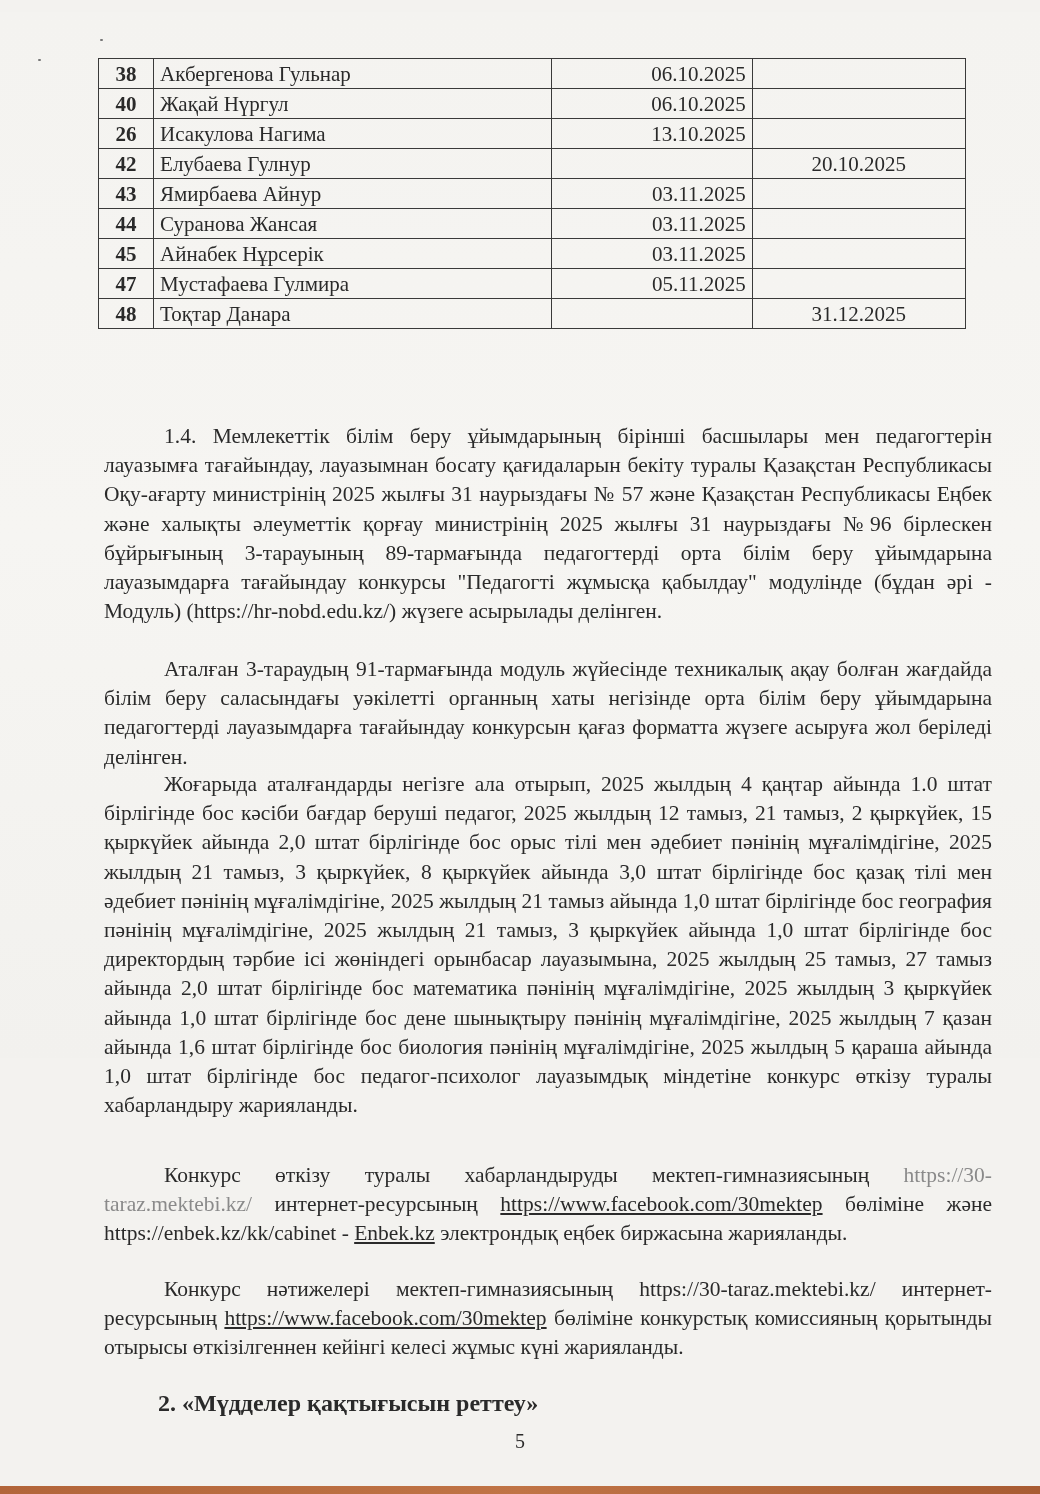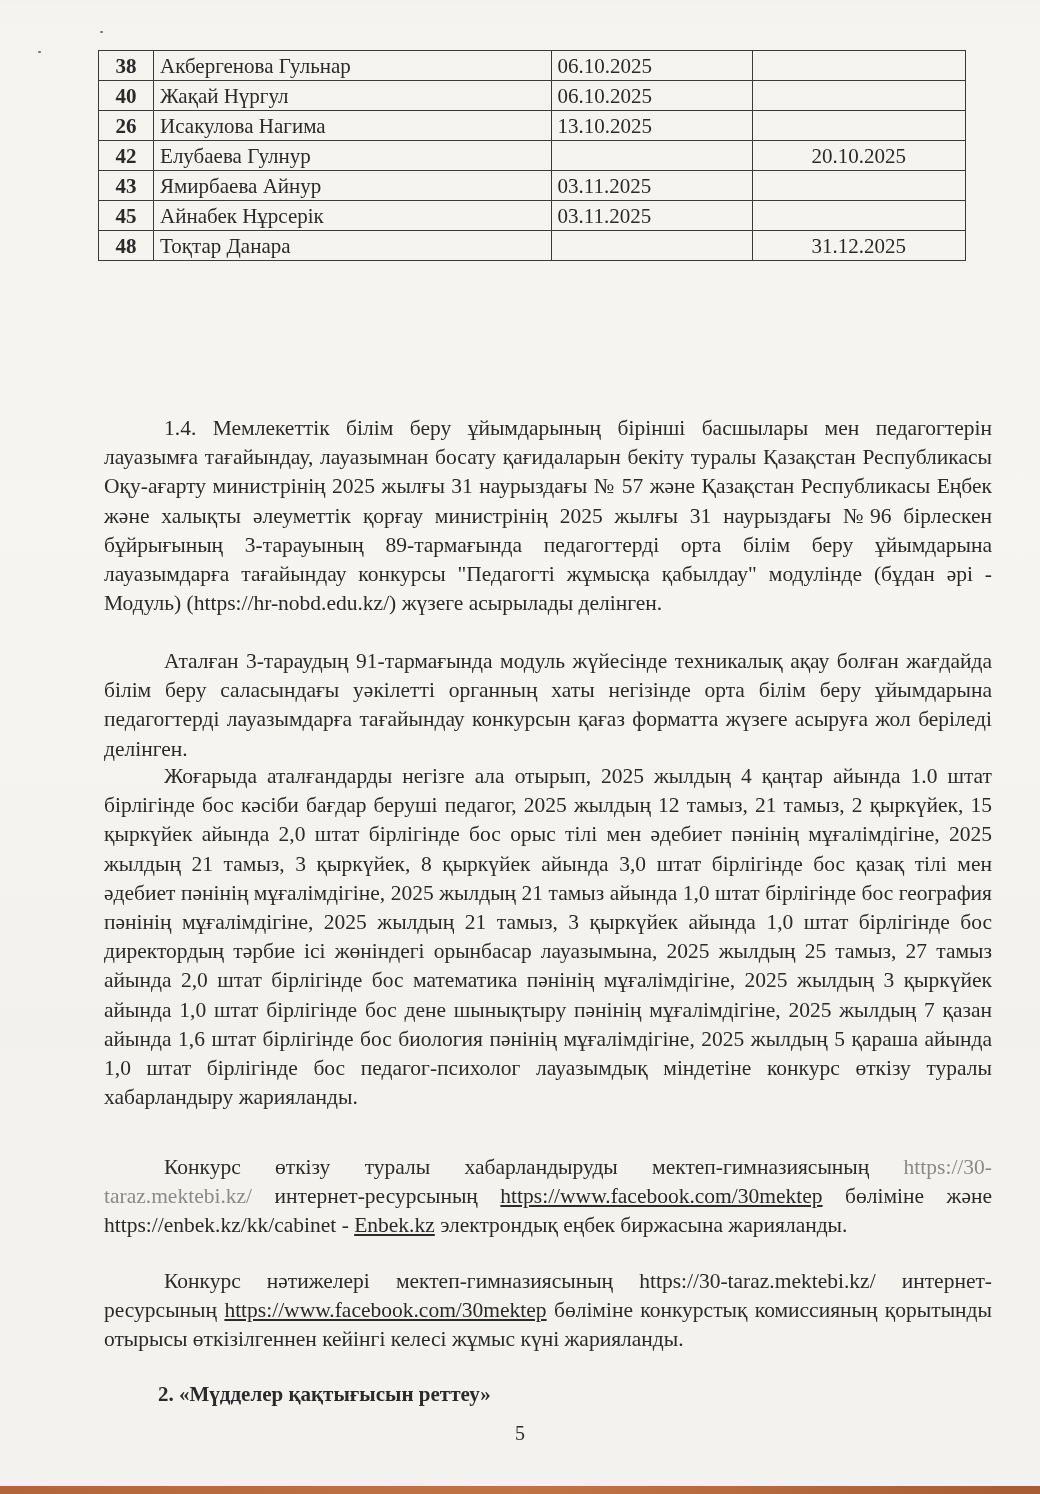--- a/index.html
+++ b/index.html
@@ -4,53 +4,53 @@
   <style>
     html, body { margin: 0; padding: 0; }
     body {
       width: 1040px; height: 1494px; overflow: hidden;
       background: #f3f2ef;
       font-family: "Liberation Serif", serif;
       color: #2a2a2a;
       position: relative;
     }
     .page {
-      position: absolute; left: 0; top: 4px; width: 1040px; height: 1046px;
+      position: absolute; left: 0; top: 12px; width: 1040px; height: 1046px;
       background: linear-gradient(180deg, #f4f3f0 0%, #f6f5f2 50%, #f2f1ee 100%);
     }
     .desk {
       position: absolute; left: 0; top: 1486px; width: 1040px; height: 8px;
       background: linear-gradient(90deg, #b2653a, #c07446, #a85c33);
     }
     .speck { position: absolute; width: 3px; height: 2px; background: #777; border-radius: 1px; }
     table.roster {
       position: absolute; left: 98px; top: 46px;
       width: 868px; border-collapse: collapse;
       font-size: 21px;
     }
     table.roster td {
       border: 1.5px solid #3a3a3a;
       height: 29px; padding: 0 6px; line-height: 28px;
       white-space: nowrap;
     }
     td.num { width: 42px; text-align: center; font-weight: bold; }
     td.name { width: 384px; }
-    td.d1 { width: 188px; text-align: left; }
+    td.d1 { width: 188px; text-align: right; }
     td.d2 { width: 200px; text-align: center; }
     .text {
       position: absolute; left: 104px; width: 888px;
       font-size: 21.5px; line-height: 29.2px;
       text-align: justify; text-align-last: left;
     }
     .text p { margin: 0; text-indent: 60px; }
     .link { text-decoration: underline; }
     .faded { color: #8a8a8a; }
     .heading {
       position: absolute; left: 158px; top: 1378px;
-      font-size: 21px; font-weight: bold;
+      font-size: 24px; font-weight: bold;
     }
     .page-number {
       position: absolute; left: 0; width: 1040px; top: 1418px;
       text-align: center; font-size: 20px;
     }
   </style>
 </head>
 <body>
 
 <div class="page">
@@ -83,23 +83,35 @@
           <td class="d1"></td>
           <td class="d2">20.10.2025</td>
         </tr>
         <tr>
           <td class="num">43</td>
           <td class="name">Ямирбаева Айнур</td>
           <td class="d1">03.11.2025</td>
           <td class="d2"></td>
         </tr>
         <tr>
+          <td class="num">44</td>
+          <td class="name">Суранова Жансая</td>
+          <td class="d1">03.11.2025</td>
+          <td class="d2"></td>
+        </tr>
+        <tr>
           <td class="num">45</td>
           <td class="name">Айнабек Нұрсерік</td>
           <td class="d1">03.11.2025</td>
+          <td class="d2"></td>
+        </tr>
+        <tr>
+          <td class="num">47</td>
+          <td class="name">Мустафаева Гулмира</td>
+          <td class="d1">05.11.2025</td>
           <td class="d2"></td>
         </tr>
         <tr>
           <td class="num">48</td>
           <td class="name">Тоқтар Данара</td>
           <td class="d1"></td>
           <td class="d2">31.12.2025</td>
         </tr>
       </tbody>
   </table>

